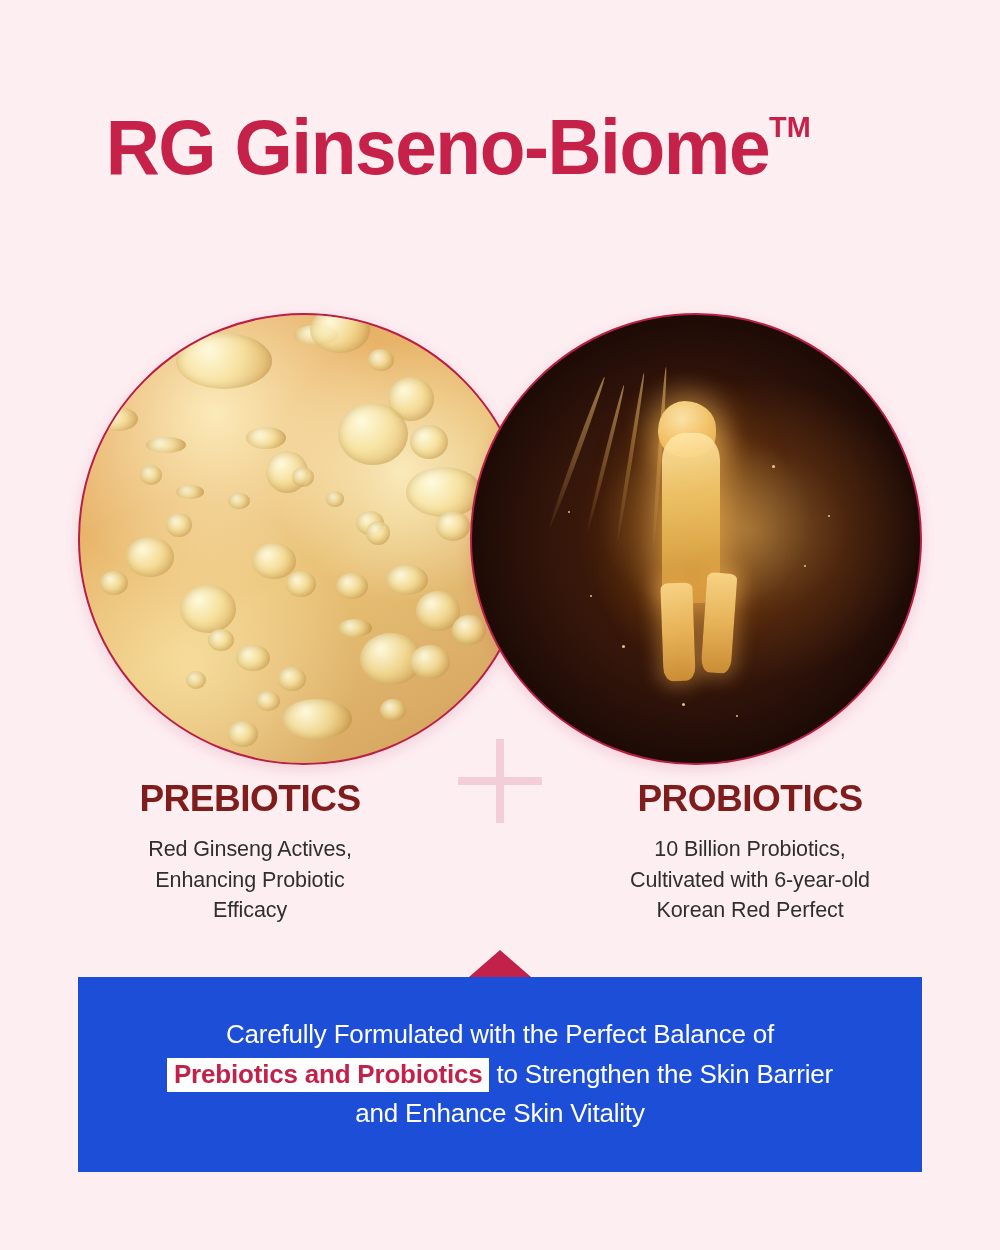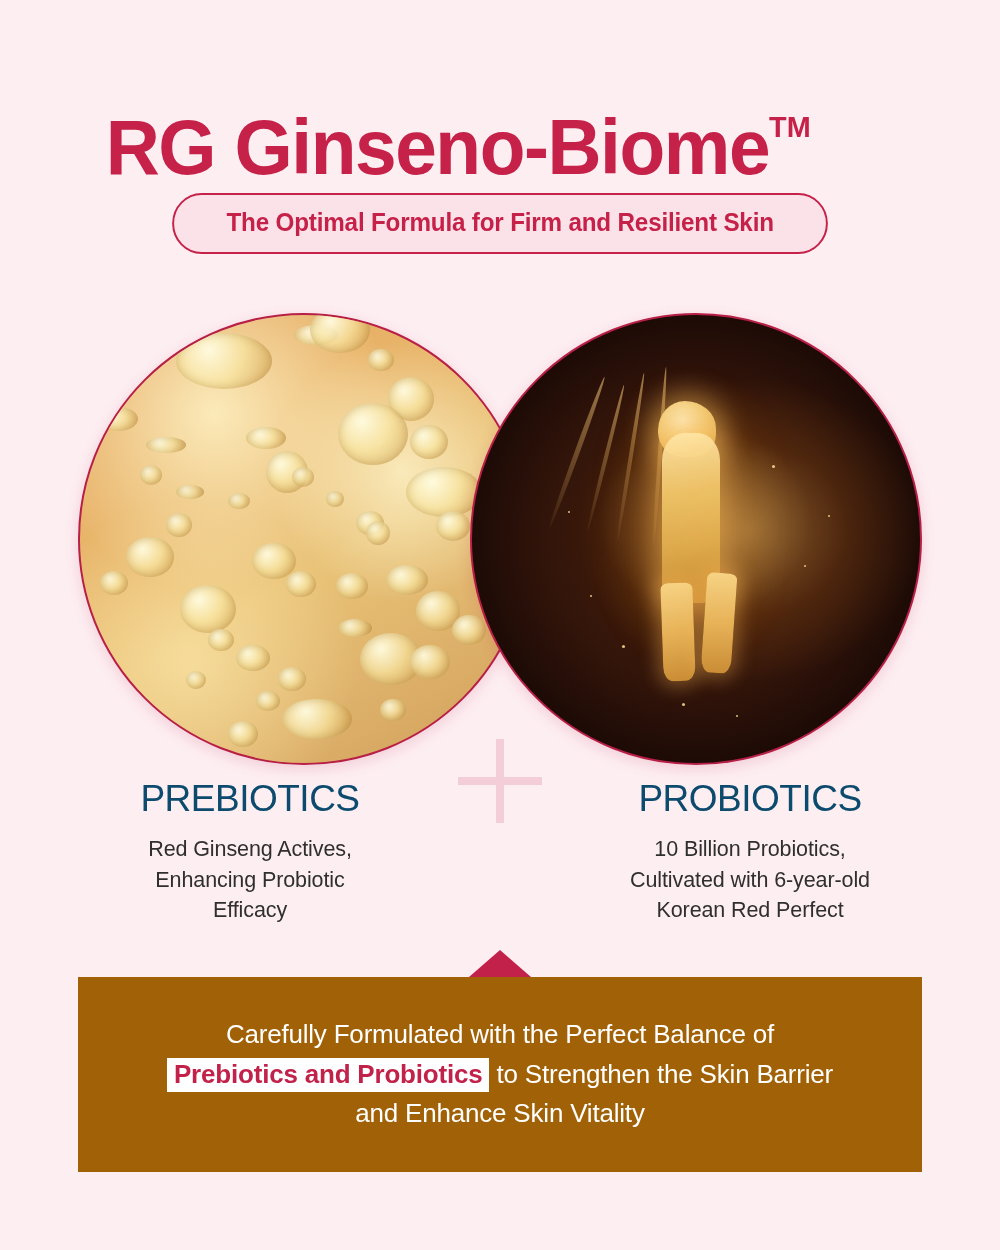--- a/index.html
+++ b/index.html
@@ -188,43 +188,43 @@
     display: flex;
   }
   .col {
     width: 50%;
     text-align: center;
     padding: 0 40px;
     box-sizing: border-box;
   }
   .col-heading {
     margin: 0 0 17px 0;
-    color: #0c4a6e;
+    color: #7f1d1d;
     font-size: 37px;
-    font-weight: normal;
+    font-weight: bold;
     line-height: 1;
     letter-spacing: -0.5px;
   }
   .col-body {
     margin: 0;
     color: #2f2f2f;
     font-size: 21.5px;
     line-height: 1.42;
     font-weight: normal;
     letter-spacing: -0.1px;
   }
 
   
   .banner {
     position: absolute;
     left: 78px;
     top: 977px;
     width: 844px;
     height: 195px;
-    background: #a16207;
+    background: #1d4ed8;
   }
   .banner-notch {
     position: absolute;
     left: 50%;
     top: -27px;
     margin-left: -31px;
     width: 0;
     height: 0;
     border-left: 31px solid transparent;
     border-right: 31px solid transparent;
@@ -259,23 +259,20 @@
 </style>
 </head>
 <body>
 
 <div class="page">
 
   <div class="title-block">
     <h1 class="brand-title"><span>RG Ginseno-Biome</span><span class="tm">TM</span></h1>
   </div>
 
-  <div class="pill-wrap">
-    <div class="pill">The Optimal Formula for Firm and Resilient Skin</div>
-  </div>
 
   <div class="circles">
 
     <div class="circle circle-left">
 
       <span class="bubble" style="left:28px;  top:44px;  width:36px; height:30px;"></span>
       <span class="bubble" style="left:96px;  top:18px;  width:96px; height:56px;"></span>
       <span class="bubble" style="left:214px; top:10px;  width:44px; height:20px;"></span>
       <span class="bubble" style="left:230px; top:-8px;  width:60px; height:46px;"></span>
       <span class="bubble" style="left:288px; top:34px;  width:26px; height:22px;"></span>

